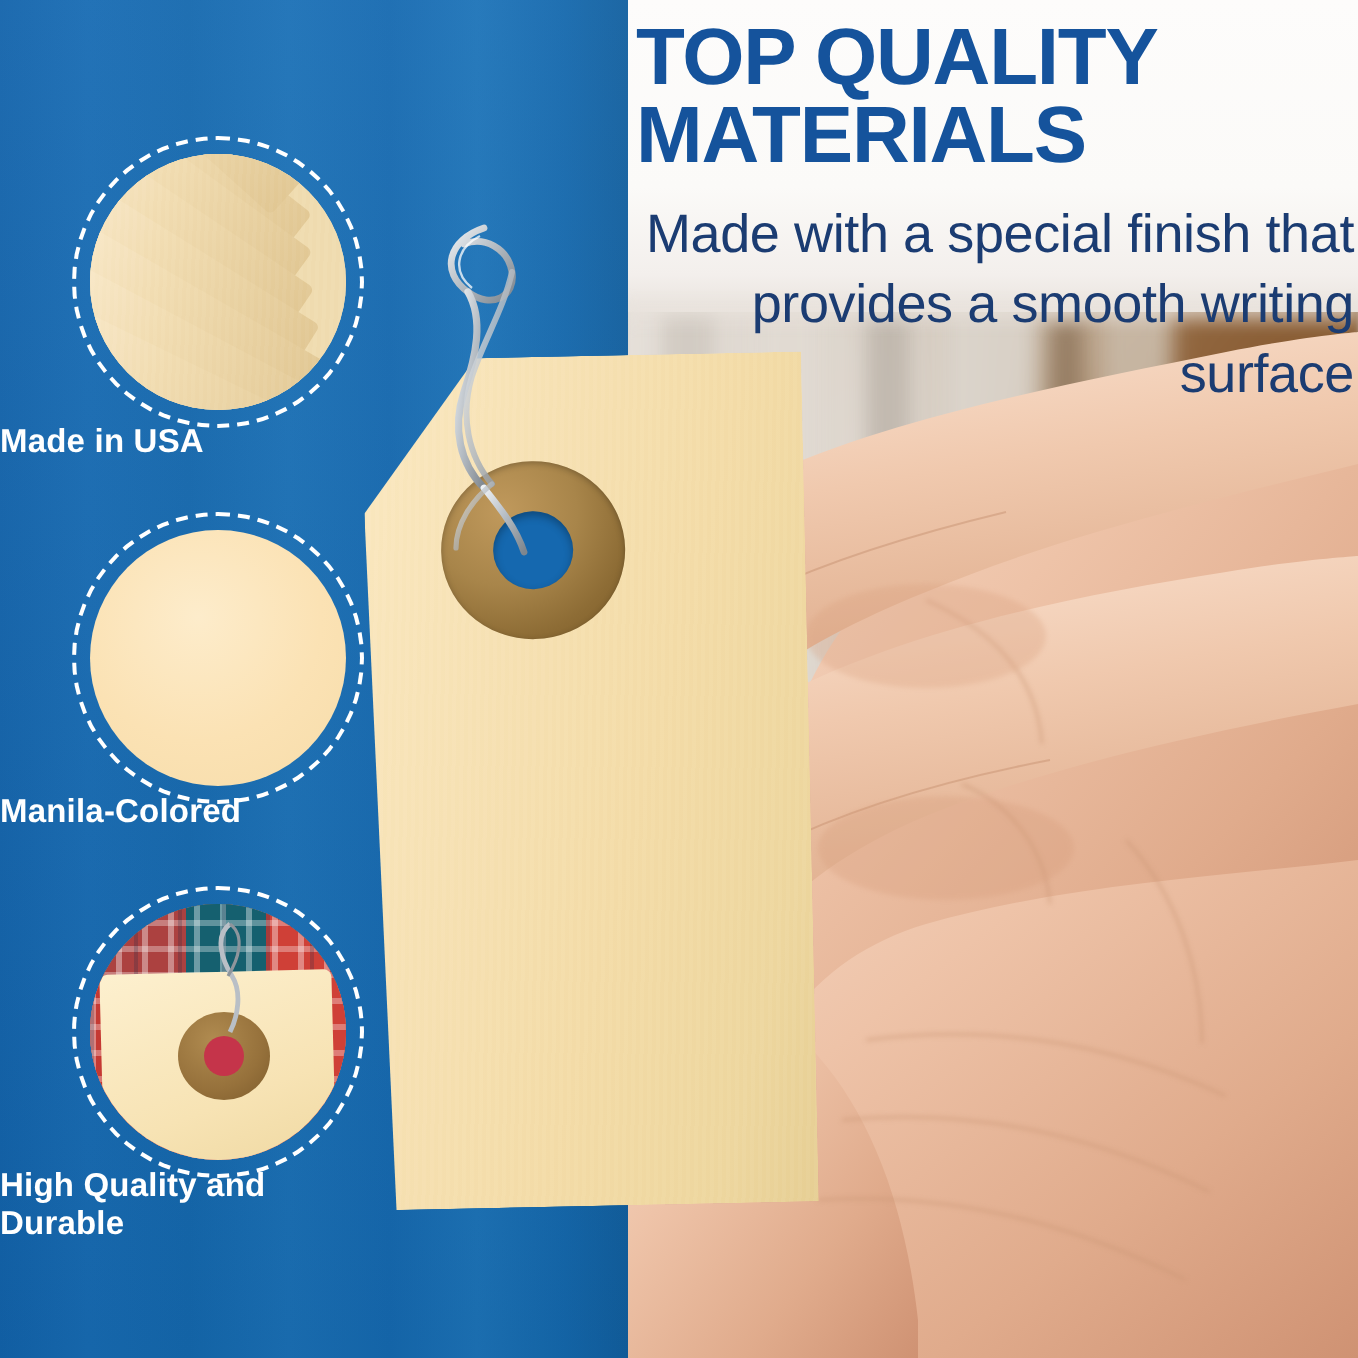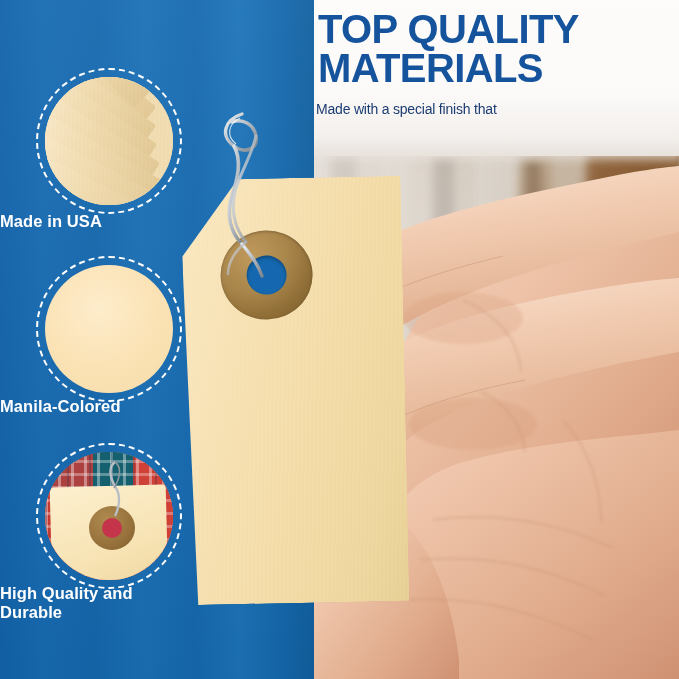--- a/index.html
+++ b/index.html
@@ -117,23 +117,23 @@
     text-align:left;
     color:#15539c;
     font-weight:800;
     font-size:40px;
     line-height:.97;
     letter-spacing:-.6px;
   }
   .headline .l2{display:block;}
   .subhead{
     position:absolute;left:316px;top:100px;width:361px;
-    text-align:left;
+    text-align:right;
     color:#1b3c72;
-    font-size:14px;
+    font-size:27px;
     line-height:1.3;
     letter-spacing:-.2px;
   }
   .subhead .s2{display:block;}
 
   
   .main-tag-wrap{
     position:absolute;left:150px;top:150px;width:300px;height:480px;
   }
   .main-tag{
@@ -243,20 +243,21 @@
   </div>
 
   <div class="panel"></div>
 
   <div class="headline">
     <span>TOP QUALITY</span>
     <span class="l2">MATERIALS</span>
   </div>
   <div class="subhead">
     <span>Made with a special finish that</span>
+    <span class="s2">provides a smooth writing surface</span>
   </div>
 
   <div class="badge" style="left:36px;top:68px;">
     <div class="badge-inner">
       <div class="fan">
         <div class="fan-leaf" style="left:-18px;top:-6px;width:150px;height:26px;transform:rotate(38deg);"></div>
         <div class="fan-leaf" style="left:-22px;top:14px;width:154px;height:24px;transform:rotate(36deg);"></div>
         <div class="fan-leaf" style="left:-26px;top:34px;width:158px;height:24px;transform:rotate(34deg);"></div>
         <div class="fan-leaf" style="left:-28px;top:54px;width:162px;height:24px;transform:rotate(32deg);"></div>
         <div class="fan-leaf" style="left:-30px;top:74px;width:166px;height:24px;transform:rotate(30deg);"></div>

